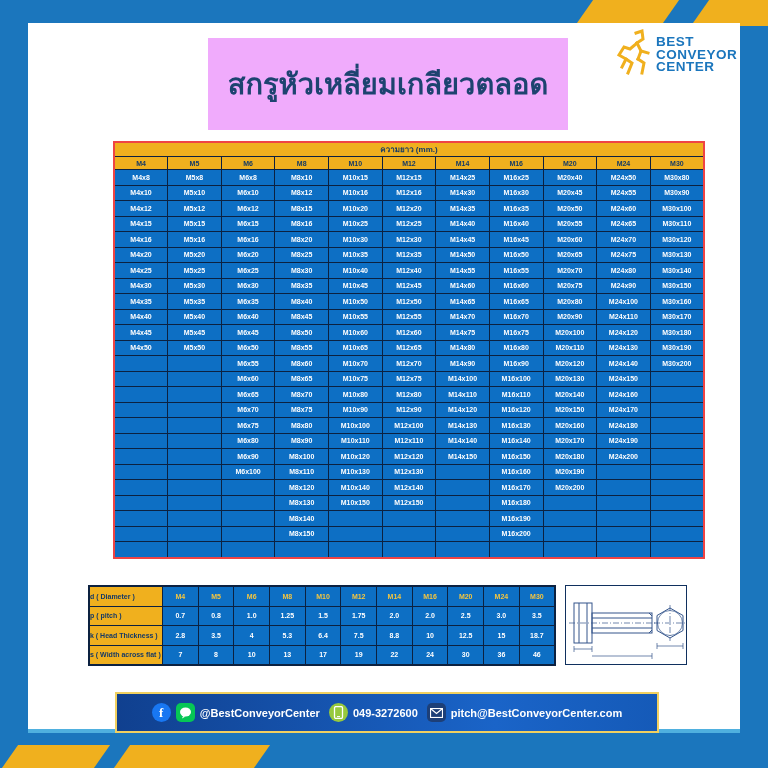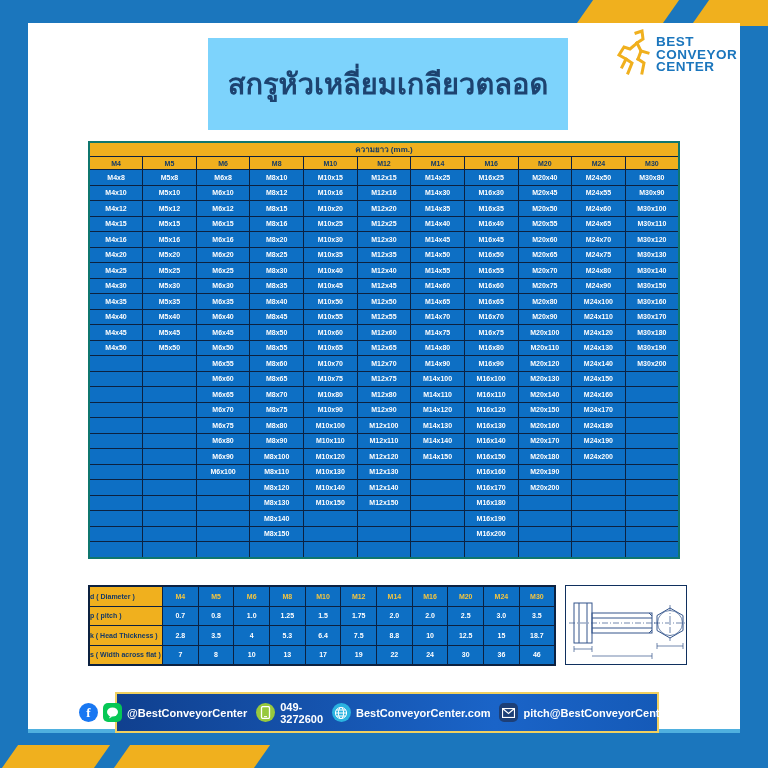--- a/index.html
+++ b/index.html
@@ -9,31 +9,31 @@
   .stripe{position:absolute;background:#f0b01e;transform:skewX(-35deg);}
   .stripe.tr1{left:584px;top:0;width:86px;height:26px;}
   .stripe.tr2{left:700px;top:0;width:120px;height:26px;}
   .stripe.bl1{left:10px;top:745px;width:92px;height:23px;}
   .stripe.bl2{left:122px;top:745px;width:140px;height:23px;}
 
   
   .page{position:absolute;left:28px;top:23px;width:712px;height:710px;background:#ffffff;border-bottom:4px solid #4fb0df;box-sizing:border-box;}
 
   
-  .title-box{position:absolute;left:180px;top:15px;width:360px;height:92px;background:#7dd3fc;display:flex;flex-direction:column;align-items:center;justify-content:center;}
+  .title-box{position:absolute;left:180px;top:15px;width:360px;height:92px;background:#f0abfc;display:flex;flex-direction:column;align-items:center;justify-content:center;}
   .title-box .tl{color:#1d4370;font-weight:bold;font-size:29px;line-height:1.25;text-align:center;}
 
   
   .logo{position:absolute;left:588px;top:6px;display:flex;align-items:center;gap:4px;}
   .logo-text{display:flex;flex-direction:column;color:#1b76bd;font-weight:bold;font-size:13.5px;line-height:0.95;letter-spacing:0.5px;}
 
   
   .length-wrap{position:absolute;left:60px;top:118px;width:592px;}
   table{border-collapse:collapse;width:100%;table-layout:fixed;}
-  .length-wrap table{border:2px solid #0f766e;}
+  .length-wrap table{border:2px solid #ef4444;margin-left:25px;}
   .length-wrap th,.length-wrap td{border:1.5px solid #0c2140;text-align:center;padding:0;}
   .t-title{background:#f0b01e;color:#153a66;font-size:8px;font-weight:bold;height:13px;}
   .t-col{background:#f0b01e;color:#153a66;font-size:7px;font-weight:bold;height:12px;}
   .t-cell{background:#0d6fc4;color:#ffffff;font-size:7px;height:14.5px;font-weight:bold;}
 
   
   .spec-wrap{position:absolute;left:60px;top:562px;width:468px;}
   .spec-wrap table{border:2px solid #0c2140;}
   .spec-wrap th,.spec-wrap td{border:1.5px solid #0c2140;padding:0;height:18.5px;}
   .s-label{background:#f0b01e;color:#153a66;font-size:7px;font-weight:bold;text-align:left;padding-left:4px;width:72px;}
@@ -546,34 +546,20 @@
     <div class="f-item">
       <span class="icn icn-phone">
         <svg width="11" height="13" viewBox="0 0 11 13">
             <rect x="1.5" y="0.5" width="8" height="12" rx="1.5" fill="none" stroke="#fff" stroke-width="1.3"></rect>
             <line x1="4" y1="10.6" x2="7" y2="10.6" stroke="#fff" stroke-width="1"></line>
           </svg>
       </span>
       <span>049-3272600</span>
     </div>
     <div class="f-item">
-      <span class="icn icn-globe">
-        <svg width="14" height="14" viewBox="0 0 14 14">
-            <g stroke="#fff" stroke-width="1" fill="none">
-              <circle cx="7" cy="7" r="5.6"></circle>
-              <ellipse cx="7" cy="7" rx="2.6" ry="5.6"></ellipse>
-              <line x1="1.4" y1="7" x2="12.6" y2="7"></line>
-              <line x1="2.2" y1="4" x2="11.8" y2="4"></line>
-              <line x1="2.2" y1="10" x2="11.8" y2="10"></line>
-            </g>
-          </svg>
-      </span>
-      <span>BestConveyorCenter.com</span>
-    </div>
-    <div class="f-item">
       <span class="icn sq icn-mail">
         <svg width="13" height="10" viewBox="0 0 13 10">
             <rect x="0.5" y="0.5" width="12" height="9" fill="none" stroke="#fff" stroke-width="1.2"></rect>
             <path d="M0.5 0.5 L6.5 5.5 L12.5 0.5" fill="none" stroke="#fff" stroke-width="1.2"></path>
           </svg>
       </span>
       <span>pitch@BestConveyorCenter.com</span>
     </div>
   </div>
 

